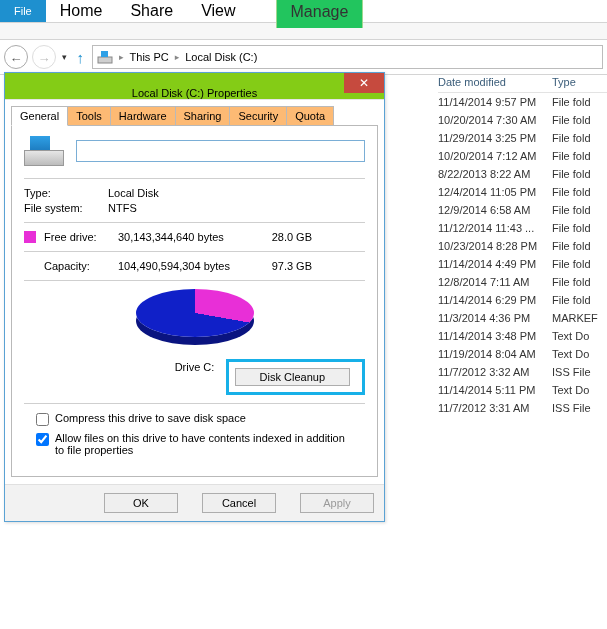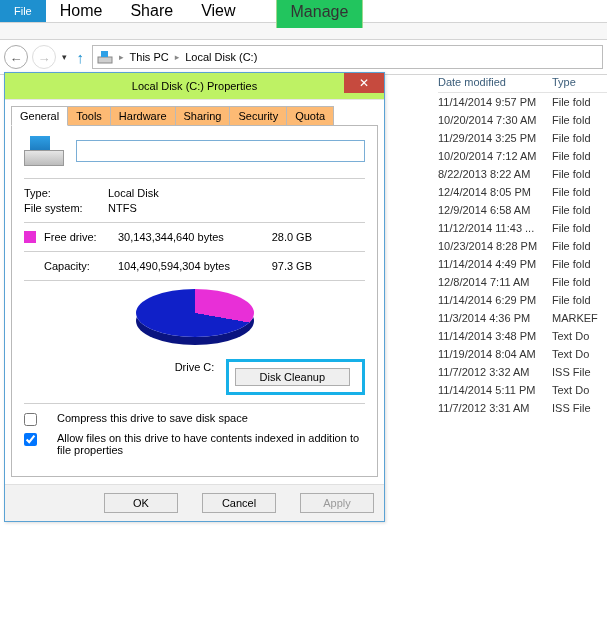--- a/index.html
+++ b/index.html
@@ -9,21 +9,21 @@
 .manage-tab{background:#22c55e;border:1px solid #a0d88f;border-bottom:none;color:#333;margin-left:26px}
 .nav-row{height:28px;border-bottom:1px solid #d4d4d4;display:flex;align-items:center;padding:3px 4px;gap:4px}
 .nav-btn{width:22px;height:22px;border:1px solid #aaa;border-radius:50%;display:flex;align-items:center;justify-content:center;font-size:13px;color:#555;background:#fff}
 .nav-btn.disabled{color:#bbb;border-color:#ddd}
 .nav-arrow-down{font-size:9px;color:#333;padding:0 2px}
 .nav-up{font-size:15px;color:#1e90cf;padding:0 4px}
 .addr-bar{flex:1;border:1px solid #bcbcbc;height:22px;display:flex;align-items:center;padding:0 4px;gap:4px}
 .drive-glyph{width:16px;height:16px;display:flex;align-items:center;justify-content:center}
 .bc-sep{color:#888;font-size:9px;padding:0 2px}
 .dialog{position:absolute;left:4px;top:72px;width:379px;border:1px solid #5aa2d4;background:#fff;box-shadow:1px 1px 3px rgba(0,0,0,.15)}
-.dlg-title{height:26px;display:flex;align-items:center;justify-content:center;position:relative;background:#bef264;border-bottom:1px solid #e5e5e5}
+.dlg-title{height:26px;display:flex;align-items:flex-end;justify-content:center;position:relative;background:#84cc16;border-bottom:1px solid #e5e5e5}
 .dlg-close{position:absolute;right:0;top:0;width:40px;height:20px;background:#c64a3e;color:#fff;display:flex;align-items:center;justify-content:center;font-size:12px}
 .tabs{display:flex;margin:6px 6px 0 6px}
 .tab{border:1px solid #b9b9b9;padding:3px 8px;font-size:11px;background:#fff;margin-right:-1px}
 .tab.active{border-bottom:1px solid #fff;position:relative;z-index:2}
 .tab.inactive{background:#fdba74}
 .tabpanel{border:1px solid #b9b9b9;margin:0 6px 6px 6px;padding:10px 12px 14px;position:relative;top:-1px}
 .icon-row{display:flex;align-items:center;gap:14px;margin-bottom:12px}
 .drive-big{width:38px;height:30px;position:relative}
 .drive-big .top{position:absolute;left:6px;top:0;width:20px;height:14px;background:linear-gradient(#2fa0e6,#1e7ec2)}
 .drive-big .base{position:absolute;left:0;bottom:0;width:38px;height:14px;background:linear-gradient(#e6e6e6,#bcbcbc);border:1px solid #999}
@@ -38,21 +38,21 @@
 .bytes{width:138px;text-align:left}
 .gb{width:56px;text-align:right}
 .space-label{width:74px}
 .pie-wrap{display:flex;flex-direction:column;align-items:center;margin:8px 0 6px}
 .pie{width:118px;height:58px;position:relative}
 .pie .disc{position:absolute;left:0;top:0;width:118px;height:48px;border-radius:50%;background:conic-gradient(#e82fd7 0deg 100deg,#1020c8 100deg 360deg);box-shadow:0 8px 0 0 #0a1480}
 .cleanup-area{display:flex;justify-content:flex-end;margin-top:-20px}
 .cleanup-hl{border:3px solid #17b0e8;padding:6px 12px 6px 6px}
 .btn{border:1px solid #adadad;background:#efefef;padding:3px 10px;font-size:11px}
 .btn.small{padding:2px 24px}
-.checkrow{display:flex;align-items:flex-start;gap:20px;margin:6px 0}
+.checkrow{display:flex;align-items:flex-start;gap:6px;margin:6px 12px}
 .checkrow input{margin:1px 0 0 0}
 .dlg-buttons{display:flex;justify-content:flex-end;gap:24px;padding:8px 10px;background:#f2f2f2;border-top:1px solid #e0e0e0}
 .dlg-buttons .btn{width:74px;text-align:center}
 .dlg-buttons .disabled{color:#9a9a9a}
 .listing{position:absolute;left:438px;top:72px;right:0}
 .list-head{display:flex;border-bottom:1px solid #e3e3e3;color:#3b5d7a;padding:4px 0}
 .col-date{width:114px}
 .col-type{flex:1}
 .list-row{display:flex;padding:3px 0;color:#333}
 </style>
@@ -111,21 +111,21 @@
       </div>
       <div class="list-row">
         <div class="col-date">10/20/2014 7:12 AM</div>
         <div class="col-type">File fold</div>
       </div>
       <div class="list-row">
         <div class="col-date">8/22/2013 8:22 AM</div>
         <div class="col-type">File fold</div>
       </div>
       <div class="list-row">
-        <div class="col-date">12/4/2014 8:05 PM</div>
+        <div class="col-date">12/4/2014 11:05 PM</div>
         <div class="col-type">File fold</div>
       </div>
       <div class="list-row">
         <div class="col-date">12/9/2014 6:58 AM</div>
         <div class="col-type">File fold</div>
       </div>
       <div class="list-row">
         <div class="col-date">11/12/2014 11:43 ...</div>
         <div class="col-type">File fold</div>
       </div>

